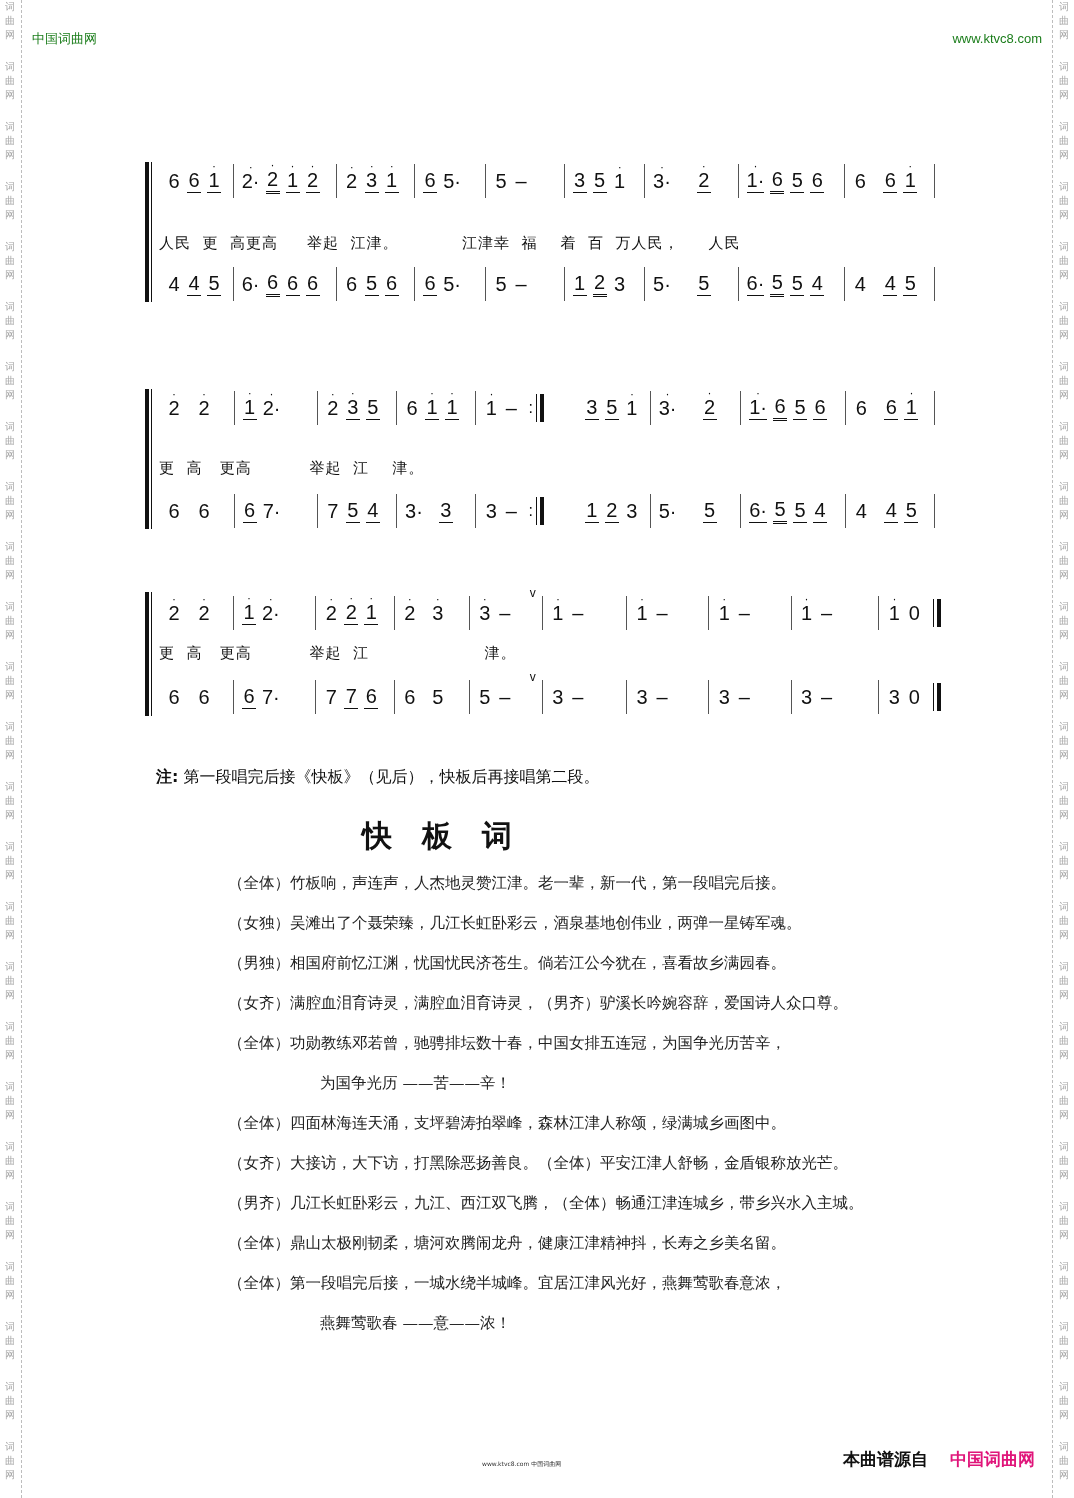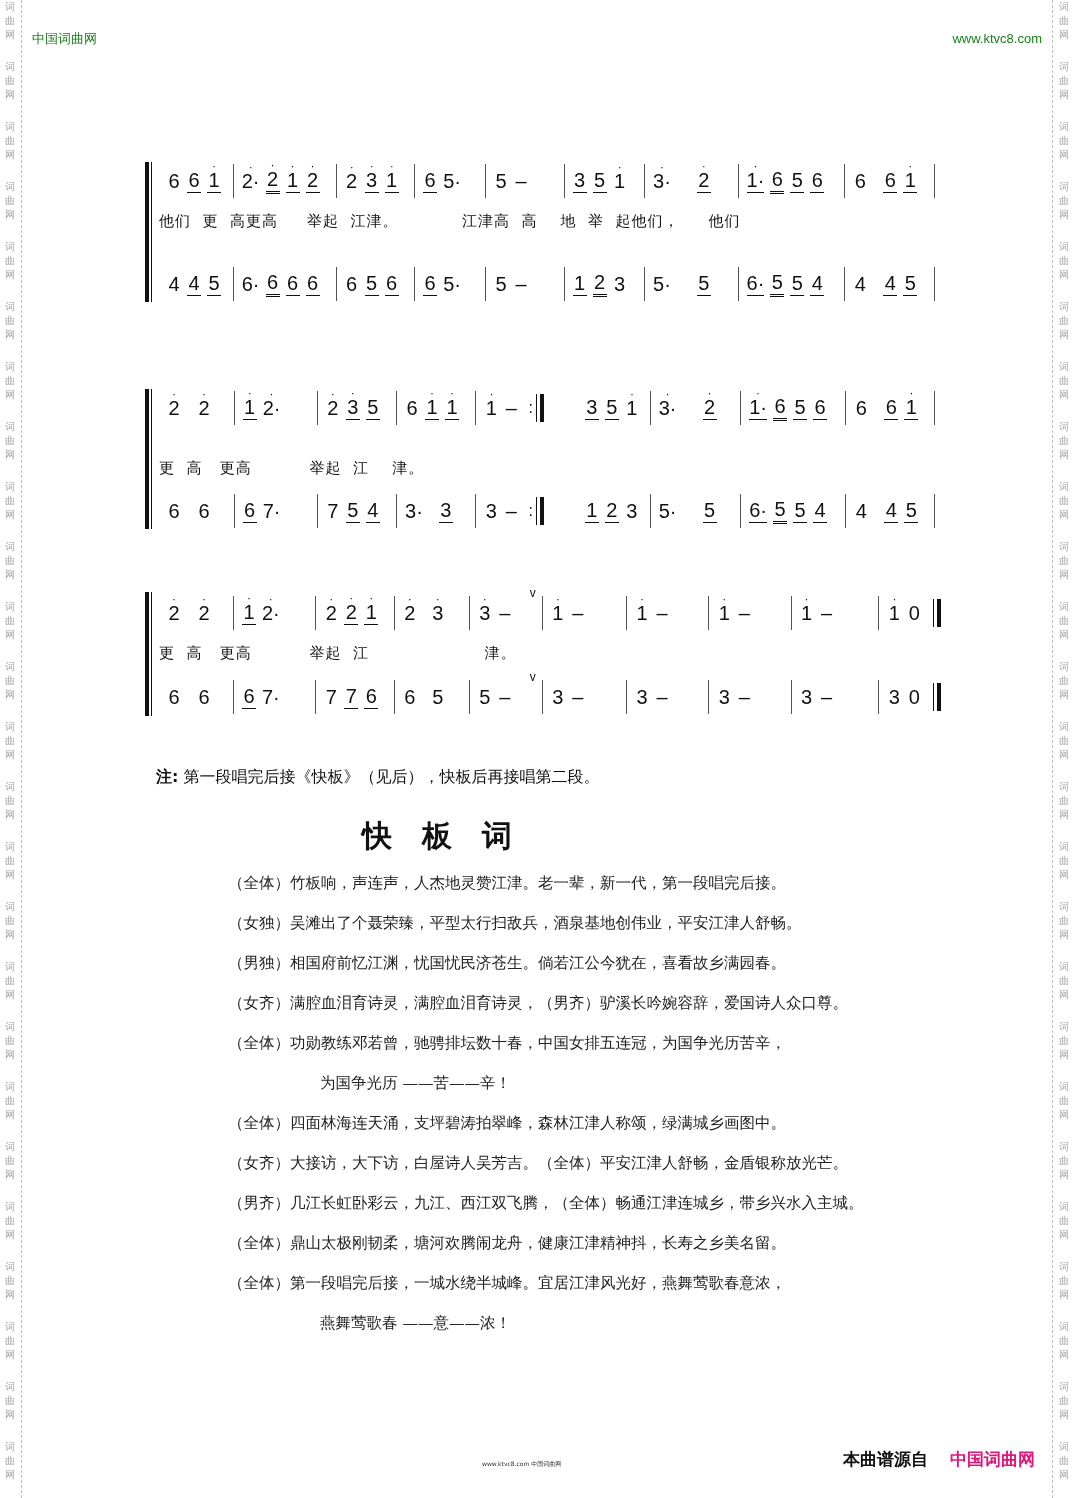--- a/index.html
+++ b/index.html
@@ -349,21 +349,21 @@
         <span class="note u2">6</span>
         <span class="note u1">5</span>
         <span class="note u1">6</span>
       </div>
     <div class="measure bar" style="width:86px;border-right:1px solid #555;">
         <span class="note">6</span>
         <span class="note u1" style="margin-left:10px;">6</span>
         <span class="note u1"><span class="dot-top">·</span>1</span>
       </div>
   </div>
-  <div class="lyric-row" style="top:52px;">他们  更  高更高     举起  江津。           江津高  高    地  举  起他们，     他们</div>
+  <div class="lyric-row" style="top:74px;">人民  更  高更高     举起  江津。           江津幸  福    着  百  万人民，     人民</div>
   <div class="staff-row" style="top:107px;">
     <div class="measure" style="width:70px;">
         <span class="note">4</span>
         <span class="note u1">4</span>
         <span class="note u1">5</span>
       </div>
     <div class="measure bar" style="width:100px;">
         <span class="note">6·</span>
         <span class="note u2">6</span>
         <span class="note u1">6</span>
@@ -597,27 +597,27 @@
 </div>
 
 <div class="note-text">
   <span class="lab">注:</span>
   <span>第一段唱完后接《快板》（见后），快板后再接唱第二段。</span>
 </div>
 
 <div class="kb-title">快板词</div>
 
 <div class="verse" style="top:873px;">（全体）竹板响，声连声，人杰地灵赞江津。老一辈，新一代，第一段唱完后接。</div>
-<div class="verse" style="top:913px;">（女独）吴滩出了个聂荣臻，平型太行扫敌兵，酒泉基地创伟业，平安江津人舒畅。</div>
+<div class="verse" style="top:913px;">（女独）吴滩出了个聂荣臻，几江长虹卧彩云，酒泉基地创伟业，两弹一星铸军魂。</div>
 <div class="verse" style="top:953px;">（男独）相国府前忆江渊，忧国忧民济苍生。倘若江公今犹在，喜看故乡满园春。</div>
 <div class="verse" style="top:993px;">（女齐）满腔血泪育诗灵，满腔血泪育诗灵，（男齐）驴溪长吟婉容辞，爱国诗人众口尊。</div>
 <div class="verse" style="top:1033px;font-family:Liberation Mono, monospace;">（全体）功勋教练邓若曾，驰骋排坛数十春，中国女排五连冠，为国争光历苦辛，</div>
 <div class="verse indent" style="top:1073px;">为国争光历 ——苦——辛！</div>
 <div class="verse" style="top:1113px;">（全体）四面林海连天涌，支坪碧涛拍翠峰，森林江津人称颂，绿满城乡画图中。</div>
-<div class="verse" style="top:1153px;">（女齐）大接访，大下访，白屋诗人吴芳吉。（全体）平安江津人舒畅，金盾银称放光芒。</div>
+<div class="verse" style="top:1153px;">（女齐）大接访，大下访，打黑除恶扬善良。（全体）平安江津人舒畅，金盾银称放光芒。</div>
 <div class="verse" style="top:1193px;">（男齐）几江长虹卧彩云，九江、西江双飞腾，（全体）畅通江津连城乡，带乡兴水入主城。</div>
 <div class="verse" style="top:1233px;">（全体）鼎山太极刚韧柔，塘河欢腾闹龙舟，健康江津精神抖，长寿之乡美名留。</div>
 <div class="verse" style="top:1273px;">（全体）第一段唱完后接，一城水绕半城峰。宜居江津风光好，燕舞莺歌春意浓，</div>
 <div class="verse indent" style="top:1313px;">燕舞莺歌春 ——意——浓！</div>
 
 <div class="footer-small">www.ktvc8.com 中国词曲网</div>
 <div class="footer-src">本曲谱源自</div>
 <div class="footer-brand">中国词曲网</div>
 
 </body></html>

